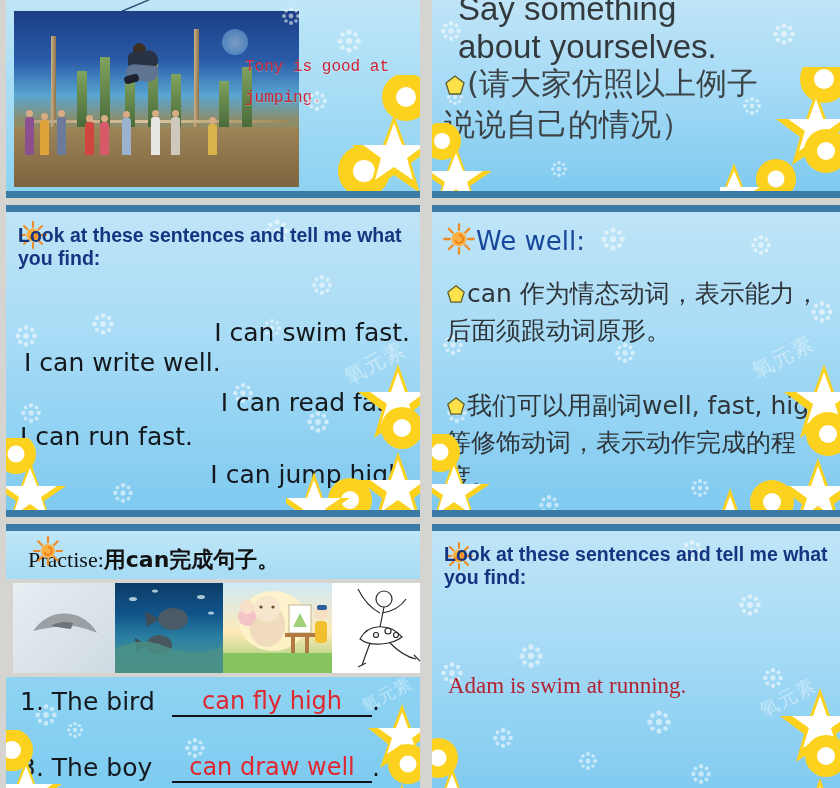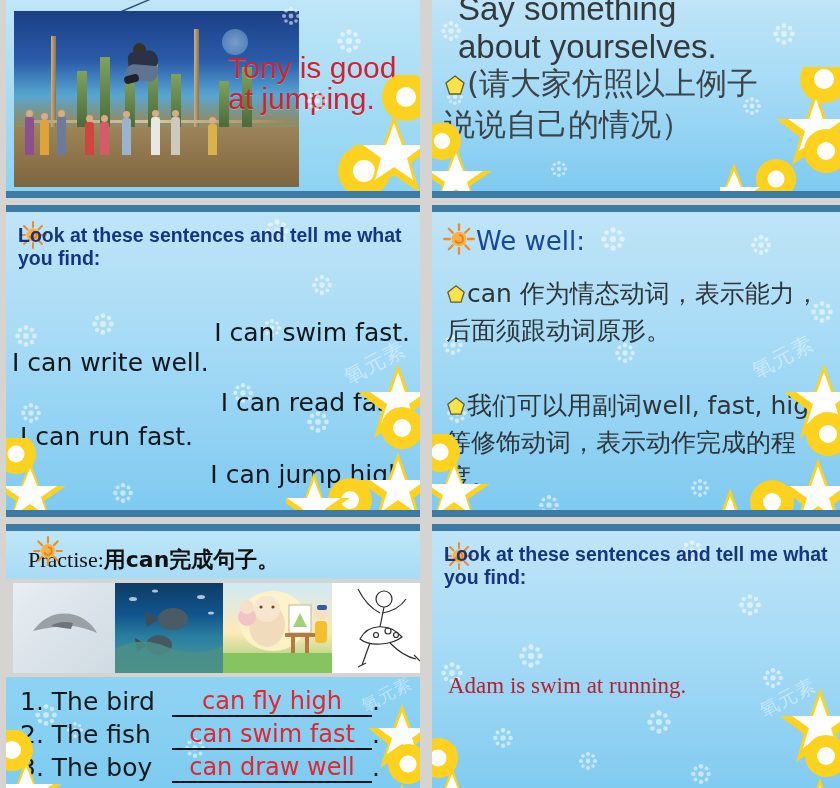--- a/index.html
+++ b/index.html
@@ -64,23 +64,23 @@
     background:#5f7490; border-radius:9px 4px 10px 9px; transform:rotate(5deg);}
   .jumper .shoe { position:absolute; left:2px; top:32px; width:15px; height:8px;
     background:#1d222e; border-radius:4px; transform:rotate(-14deg);}
   .ground { position:absolute; left:0; right:0; bottom:0; height:34%;
     background:linear-gradient(to bottom,#9c8358,#8b7148 60%,#7c6541);}
   .tree { position:absolute; bottom:34%; width:10px; background:linear-gradient(to top,#4a6b3a,#7fa25e); }
   .kid { position:absolute; bottom:18%; width:9px; border-radius:3px 3px 0 0; }
   .kid::after{ content:""; position:absolute; left:1px; top:-7px; width:7px;height:7px;
     border-radius:50%; background:#d8ac85; }
   .tony-text {
-    position:absolute; left:222px; top:52px; width:190px;
-    color:#cf2230; font-family:Liberation Sans, sans-serif;
-    font-size:30px; line-height:31px; text-shadow:0 1px 0 rgba(255,255,255,.25);
+    position:absolute; left:239px; top:52px; width:190px;
+    color:#cf2230; font-family:Liberation Mono, monospace;
+    font-size:16px; line-height:31px; text-shadow:0 1px 0 rgba(255,255,255,.25);
   }
 
   
   #s2 .s2txt {
     position:absolute; left:26px; top:-10px; width:390px;
     font-size:33px; line-height:38px; color:#333a3d; font-weight:400;
   }
   #s2 .s2cn {
     position:absolute; left:12px; top:64px; width:404px;
     font-size:31px; line-height:39px; color:#3c4347;
@@ -508,21 +508,21 @@
             <line x1="20.5" y1="9.5" x2="24" y2="6"></line>
         </g>
         <circle cx="15" cy="15" r="6.5" fill="#fbb040"></circle>
         <path d="M15 11.5a3.5 3.5 0 1 1-3.3 4.6" fill="none" stroke="#ef7d1a" stroke-width="1.6"></path>
       </svg>
     </span>
 
     <div class="hdr-blue">Look at these sentences and tell me what you find:</div>
 
     <div class="canline" style="right:10px;top:106px">I can swim fast.</div>
-    <div class="canline" style="left:6px;top:136px">I can write well.</div>
+    <div class="canline" style="left:18px;top:136px">I can write well.</div>
     <div class="canline" style="right:20px;top:176px">I can read fast</div>
     <div class="canline" style="left:14px;top:210px">I can run fast.</div>
     <div class="canline" style="right:16px;top:248px">I can jump high</div>
 
     <div class="wm">氧元素</div>
 
     <div class="decor" style="left:-12px;bottom:-8px">
       <svg width="74" height="80" viewBox="0 0 74 80">
         <circle cx="22" cy="16" r="20" fill="#fcd21e"></circle>
           <circle cx="22" cy="16" r="8.5" fill="#fff"></circle>
@@ -860,23 +860,20 @@
                 <circle cx="5" cy="15" r="1.8"></circle>
                 <circle cx="15" cy="15" r="1.8"></circle>
               </g>
             </svg>
           </span>
       </div>
 
       <div class="srow" style="top:10px">
         <span class="lead"><span>1.</span> <span>The bird</span></span><span class="blank">can fly high</span><span class="dot">.</span>
       </div>
-      <div class="srow" style="top:43px">
-        <span class="lead"><span>2.</span> <span>The fish</span></span><span class="blank">can swim fast</span><span class="dot">.</span>
-      </div>
       <div class="srow" style="top:76px">
         <span class="lead"><span>3.</span> <span>The boy</span></span><span class="blank">can draw well</span><span class="dot">.</span>
       </div>
       <div class="srow" style="top:109px">
         <span class="lead"><span>4.</span> <span>The girl</span></span><span class="blank">can draw well</span><span class="dot">.</span>
       </div>
 
       <div class="wm" style="top:6px;right:6px;font-size:17px">氧元素</div>
 
       <div class="decor" style="left:-18px;bottom:-30px;z-index:4">

